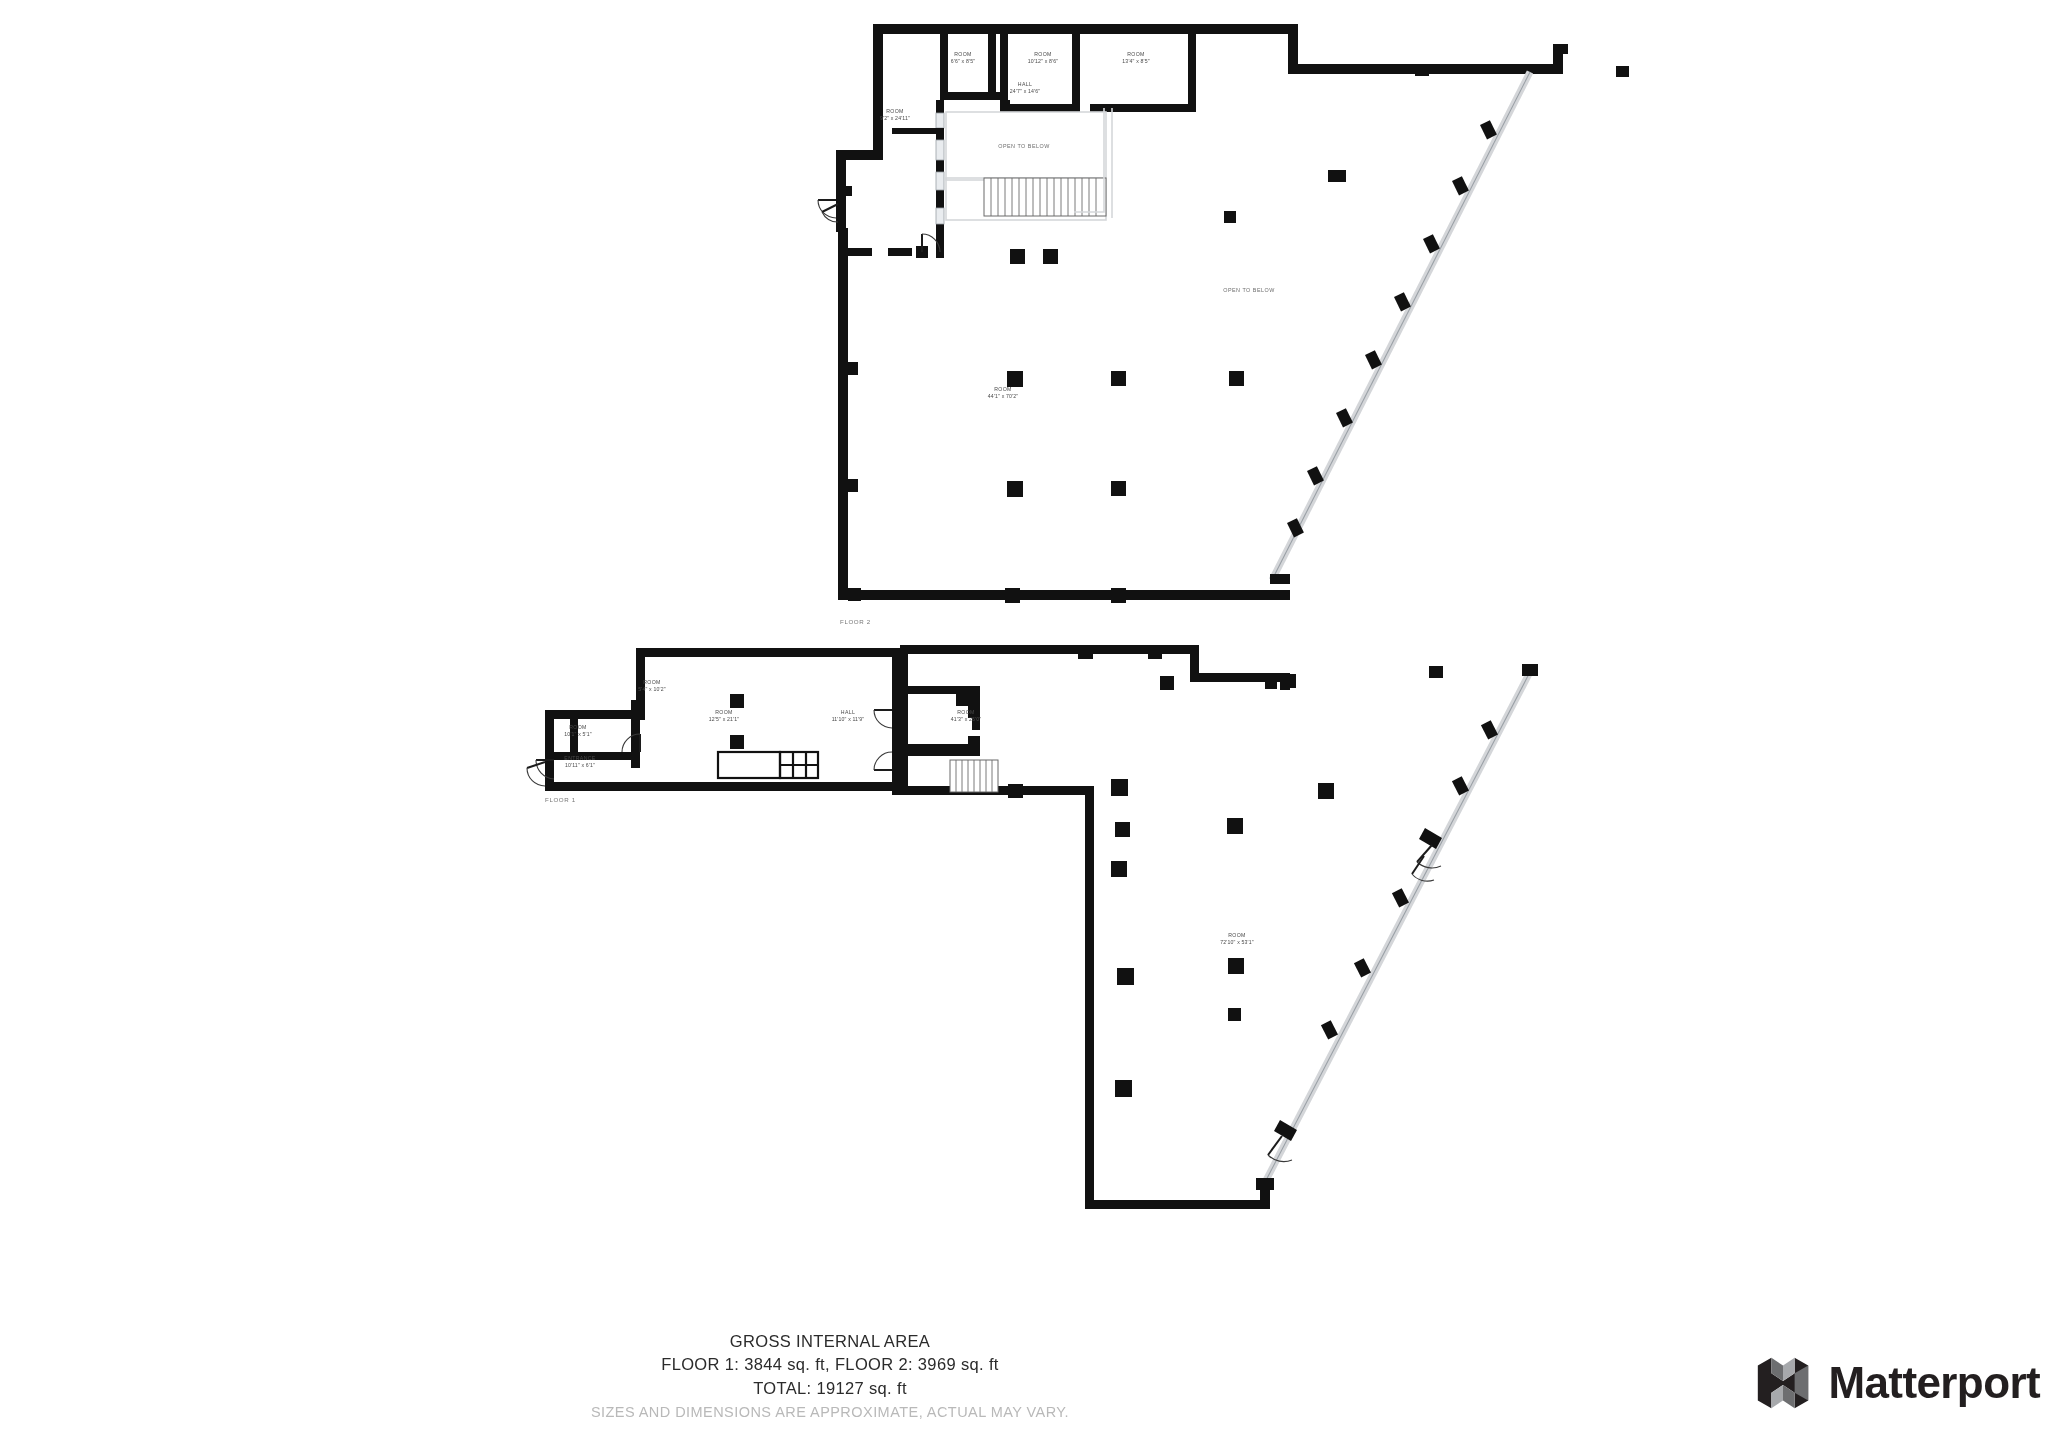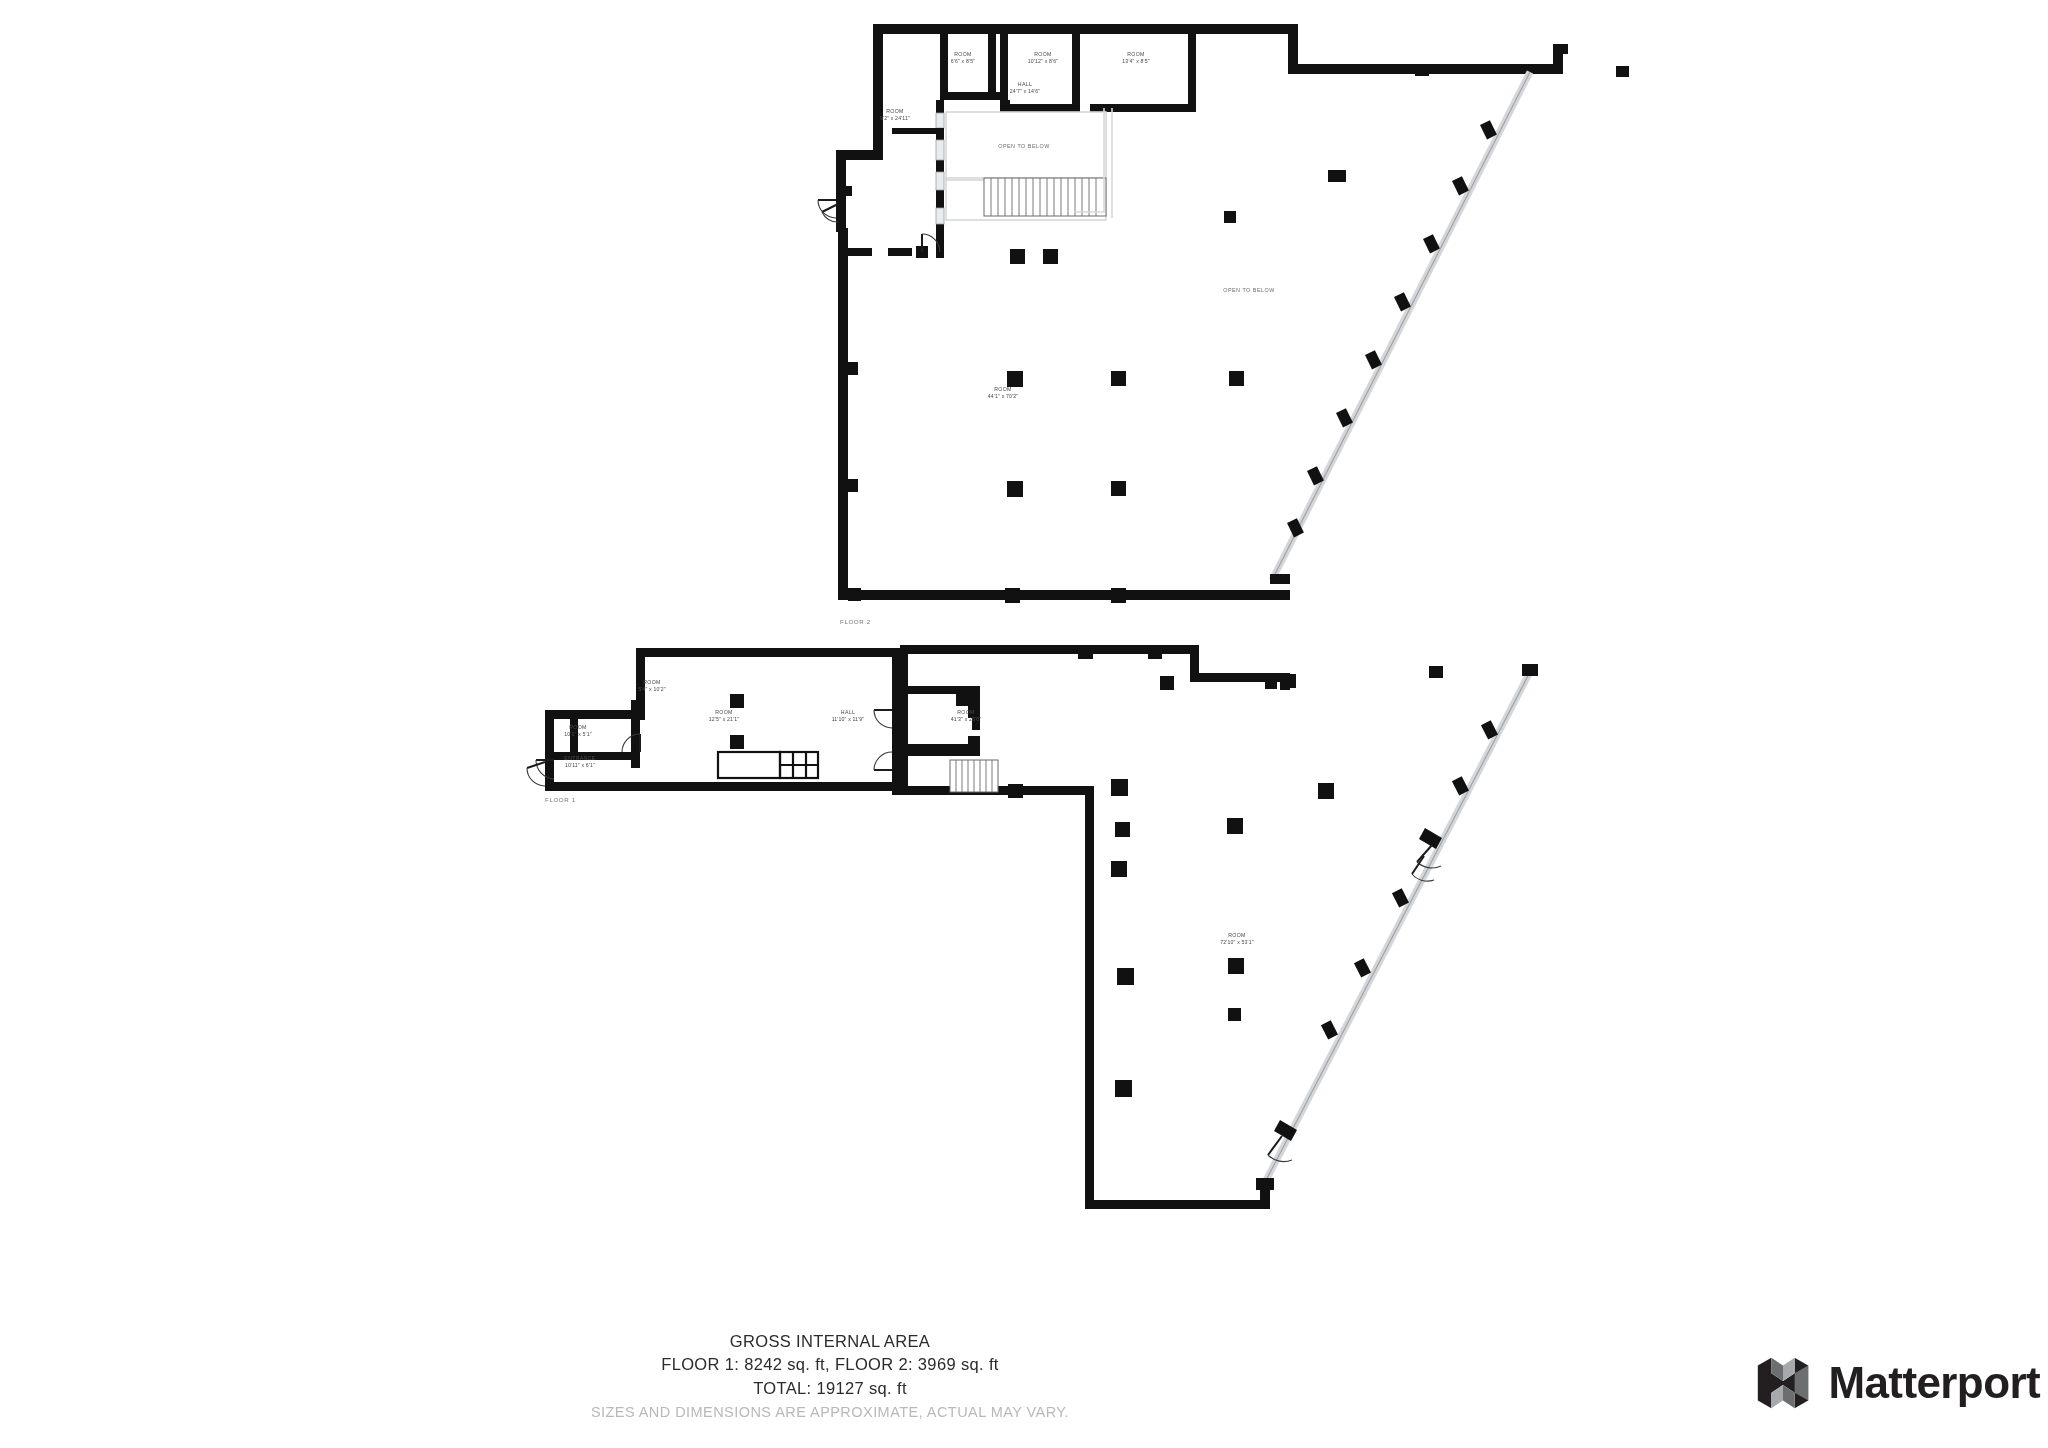--- a/index.html
+++ b/index.html
@@ -421,21 +421,21 @@
       <text class="floor-tag" x="545" y="802">FLOOR 1</text>
     </g>
   </g>
 
 </svg>
 
 <div id="footer">
 
   <div id="area-summary">
     <span class="line">GROSS INTERNAL AREA</span>
-    <span class="line">FLOOR 1: 8242 sq. ft, FLOOR 2: 3969 sq. ft</span>
+    <span class="line">FLOOR 1: 3844 sq. ft, FLOOR 2: 3969 sq. ft</span>
     <span class="line">TOTAL: 19127 sq. ft</span>
     <span class="disclaimer">SIZES AND DIMENSIONS ARE APPROXIMATE, ACTUAL MAY VARY.</span>
   </div>
 
   <div id="brand">
     <svg id="brand-mark" viewBox="0 0 64 64" xmlns="http://www.w3.org/2000/svg">
       <polygon points="6,14 20,6 20,22 32,30 44,22 44,6 58,14 58,50 44,58 44,42 32,34 20,42 20,58 6,50" fill="#231f20"></polygon>
       <polygon points="20,6 32,14 32,30 20,22" fill="#6d6e70"></polygon>
       <polygon points="32,14 44,6 44,22 32,30" fill="#a7a9ac"></polygon>
       <polygon points="44,42 58,50 58,14 44,22" fill="#6d6e70"></polygon>

